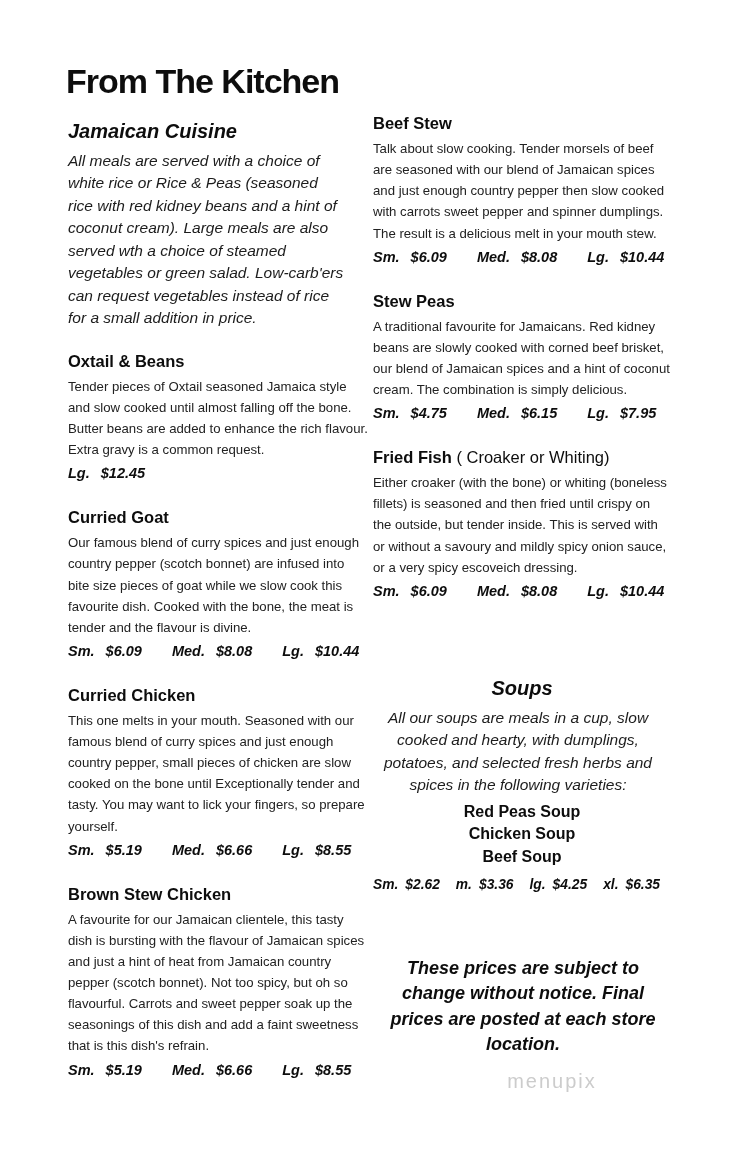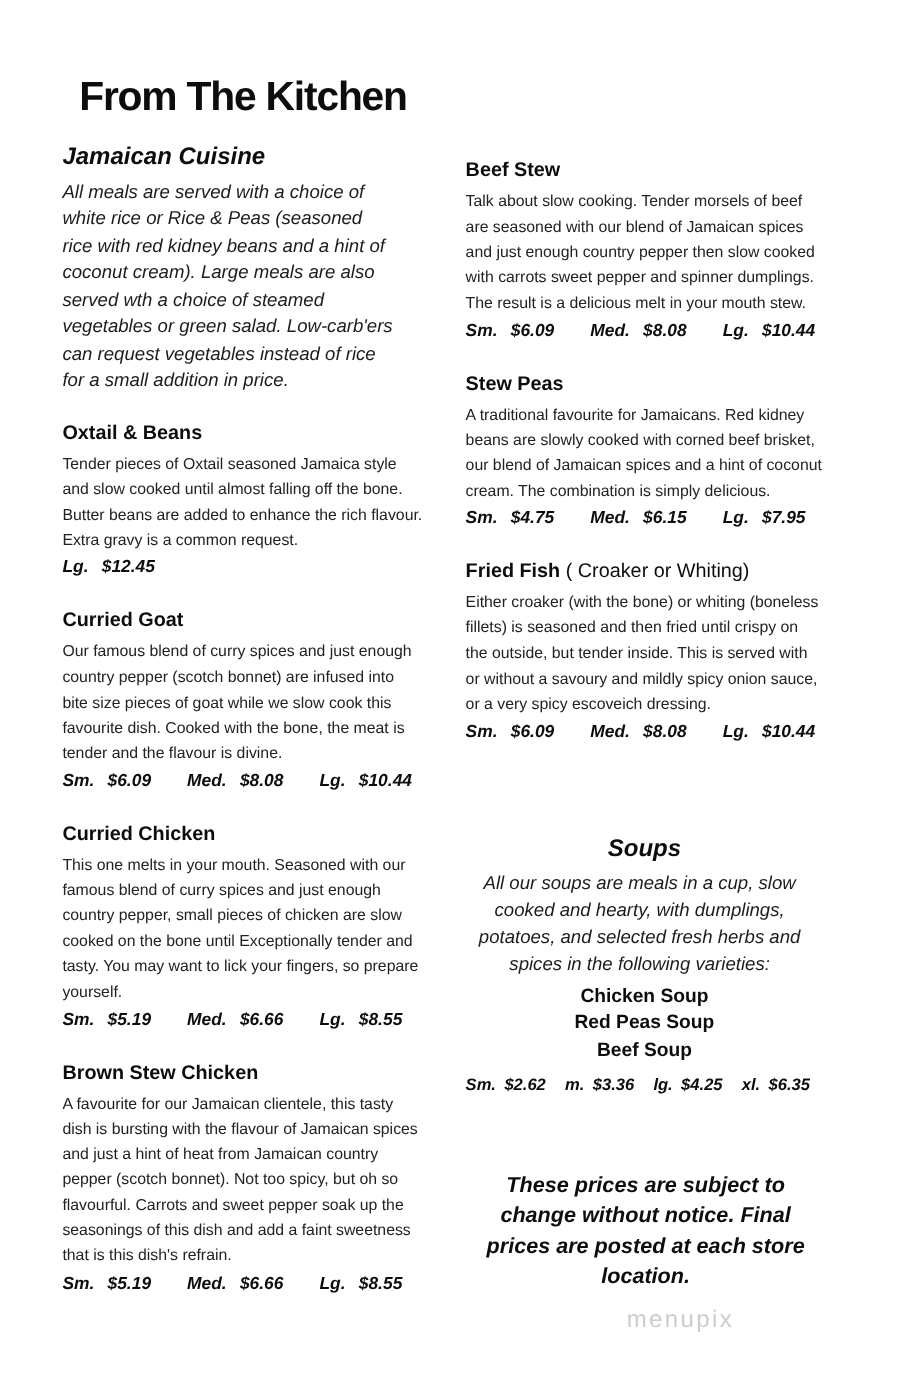--- a/index.html
+++ b/index.html
@@ -13,22 +13,22 @@
   }
   .page { position: absolute; inset: 0; background: #fff; }
 
   .title {
     position: absolute; left: 66px; top: 62px;
     font-size: 34px; font-weight: bold; letter-spacing: -1px;
     color: #0d0d0d;
   }
 
   .col { position: absolute; }
-  .col-left  { left: 52px;  top: 120px; width: 300px; }
-  .col-right { left: 388px; top: 114px; width: 298px; margin-top: 19px; }
+  .col-left  { left: 68px;  top: 120px; width: 300px; }
+  .col-right { left: 373px; top: 114px; width: 298px; }
 
   .section-heading {
     font-style: italic; font-weight: bold;
     font-size: 20px; color: #0d0d0d;
     margin-bottom: 7px;
   }
   .intro {
     font-style: italic; font-size: 15.5px; line-height: 1.45;
     color: #1c1c1c; width: 278px; margin-bottom: 22px;
   }
@@ -214,22 +214,22 @@
           <span>Lg.</span>
           <span>$10.44</span>
         </span>
       </div>
     </section>
 
     <div class="soups-block">
       <h2 class="section-heading">Soups</h2>
       <p class="intro" style="margin-bottom:4px; width:290px;">All our soups are meals in a cup, slow cooked and hearty, with dumplings, potatoes, and selected fresh herbs and spices in the following varieties:</p>
       <div class="varieties">
+        <div>Red Peas Soup</div>
         <div>Chicken Soup</div>
-        <div>Red Peas Soup</div>
         <div>Beef Soup</div>
       </div>
       <div class="prices compact">
         <span class="pair">
           <span>Sm.</span>
           <span>$2.62</span>
         </span>
         <span class="pair">
           <span>m.</span>
           <span>$3.36</span>

